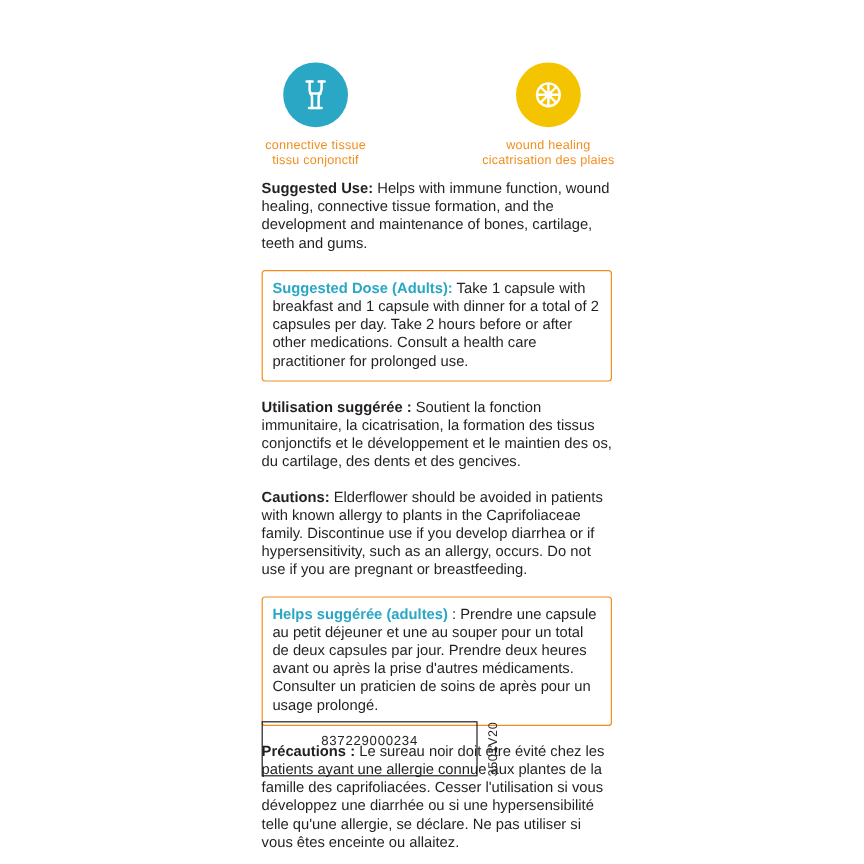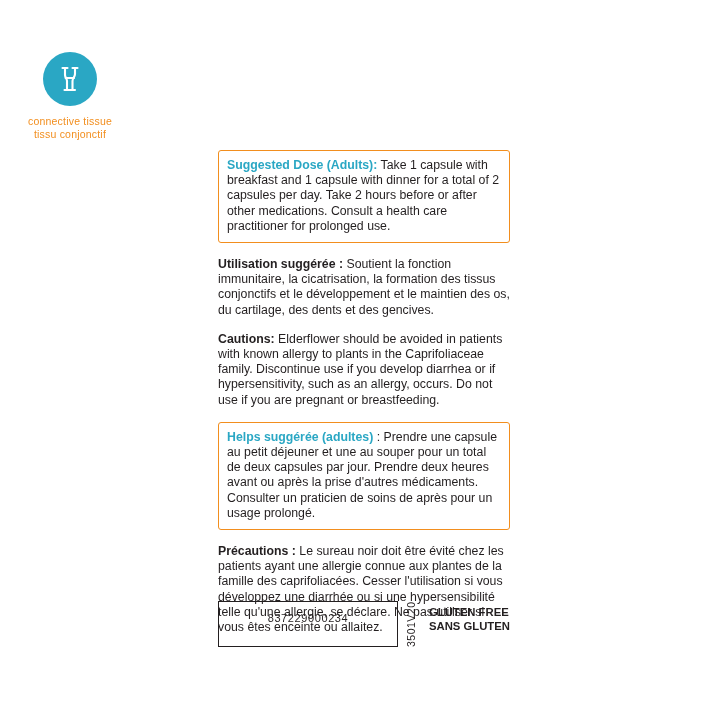--- a/index.html
+++ b/index.html
@@ -20,21 +20,20 @@
     height: 720px;
     box-sizing: border-box;
   }
 
   
   .icons-row {
     display: flex;
     justify-content: center;
     gap: 54px;
     padding-top: 52px;
-    flex-direction: column;
   }
   .icon-block {
     width: 140px;
     text-align: center;
   }
   .icon-circle {
     width: 54px;
     height: 54px;
     border-radius: 50%;
     margin: 0 auto 9px auto;
@@ -141,26 +140,45 @@
             <path d="M11.5 28 L16.5 28"></path>
             <path d="M17 28 L22 28"></path>
             <path d="M12.6 16 L21 16"></path>
           </g>
         </svg>
       </div>
       <div class="icon-caption" style="color:#f28e1e;">connective tissue</div>
       <div class="icon-caption" style="color:#f28e1e;text-align:center;">tissu conjonctif</div>
     </div>
 
+    <div class="icon-block">
+      <div class="icon-circle" style="background:#f5c400;">
+        <svg width="34" height="34" viewBox="0 0 34 34" aria-hidden="true">
+          <g fill="none" stroke="#ffffff" stroke-width="2" stroke-linecap="round">
+            <circle cx="17" cy="17" r="9.5"></circle>
+            <path d="M17 8.5 L17 25.5"></path>
+            <path d="M8.5 17 L25.5 17"></path>
+            <path d="M10.9 10.9 L23.1 23.1"></path>
+            <path d="M23.1 10.9 L10.9 23.1"></path>
+          </g>
+          <circle cx="17" cy="17" r="3.1" fill="#ffffff"></circle>
+        </svg>
+      </div>
+      <div class="icon-caption" style="color:#f28e1e;">wound healing</div>
+      <div class="icon-caption" style="color:#f28e1e;">cicatrisation des plaies</div>
+    </div>
 
 
   </div>
 
   <div class="body-text">
 
+    <p class="para">
+      <span class="lead">Suggested Use:</span><span> Helps with immune function, wound healing, connective tissue formation, and the development and maintenance of bones, cartilage, teeth and gums.</span>
+    </p>
 
     <div class="boxed">
       <span class="lead">Suggested Dose (Adults):</span><span> Take 1 capsule with breakfast and 1 capsule with dinner for a total of 2 capsules per day. Take 2 hours before or after other medications. Consult a health care practitioner for prolonged use.</span>
     </div>
 
     <p class="para">
       <span class="lead">Utilisation suggérée :</span><span> Soutient la fonction immunitaire, la cicatrisation, la formation des tissus conjonctifs et le développement et le maintien des os, du cartilage, des dents et des gencives.</span>
     </p>
 
     <p class="para">
@@ -175,19 +193,15 @@
       <span class="lead">Précautions :</span><span> Le sureau noir doit être évité chez les patients ayant une allergie connue aux plantes de la famille des caprifoliacées. Cesser l'utilisation si vous développez une diarrhée ou si une hypersensibilité telle qu'une allergie, se déclare. Ne pas utiliser si vous êtes enceinte ou allaitez.</span>
     </p>
 
   </div>
 
   <div class="bottom">
     <div class="barcode-box">
       <div class="barcode-num">837229000234</div>
     </div>
     <div class="vertical-code">3501V20</div>
-    <div class="gluten">
-      <div>GLUTEN FREE</div>
-      <div>SANS GLUTEN</div>
-    </div>
   </div>
 
 </div>
 
 </body></html>

